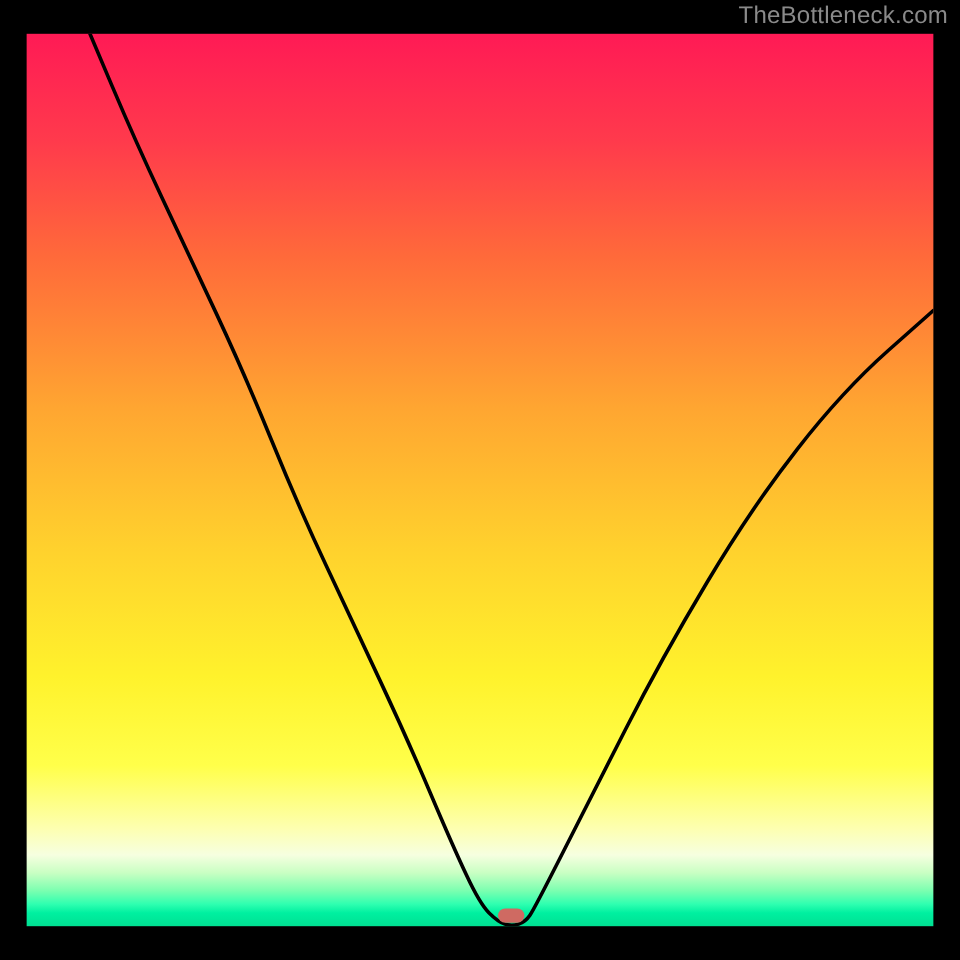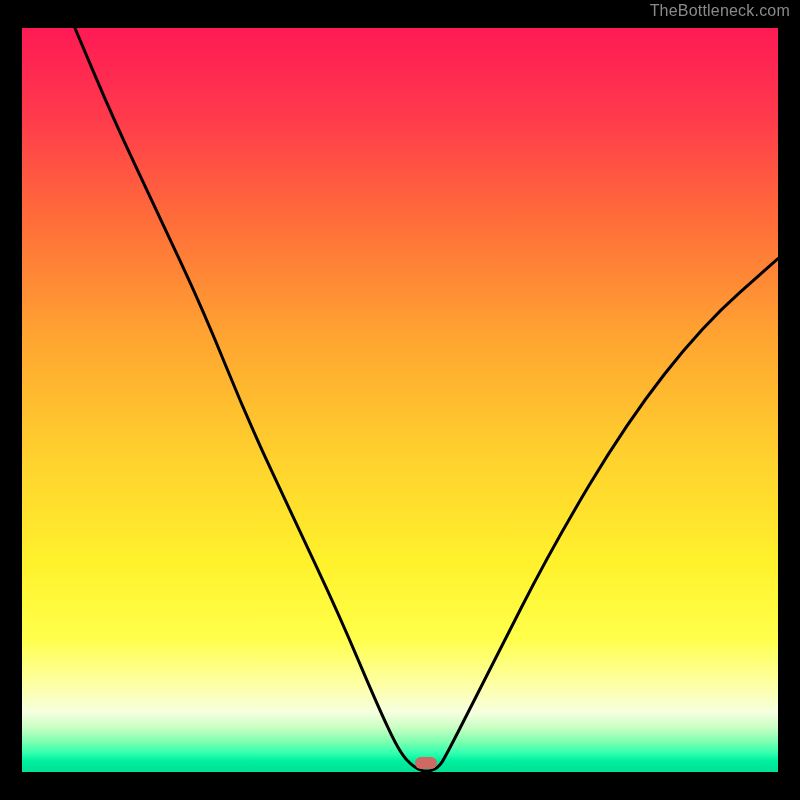--- a/index.html
+++ b/index.html
@@ -15,21 +15,21 @@
     position: relative;
     width: 800px;
     height: 800px;
     background: #000;
   }
   .watermark {
     position: absolute;
     top: 2px;
     right: 10px;
     color: #8a8a8a;
-    font-size: 16px;
+    font-size: 20px;
     font-weight: 500;
     letter-spacing: 0.2px;
     z-index: 5;
   }
   .plot-area {
     position: absolute;
     left: 22px;
     top: 28px;
     width: 756px;
     height: 744px;

